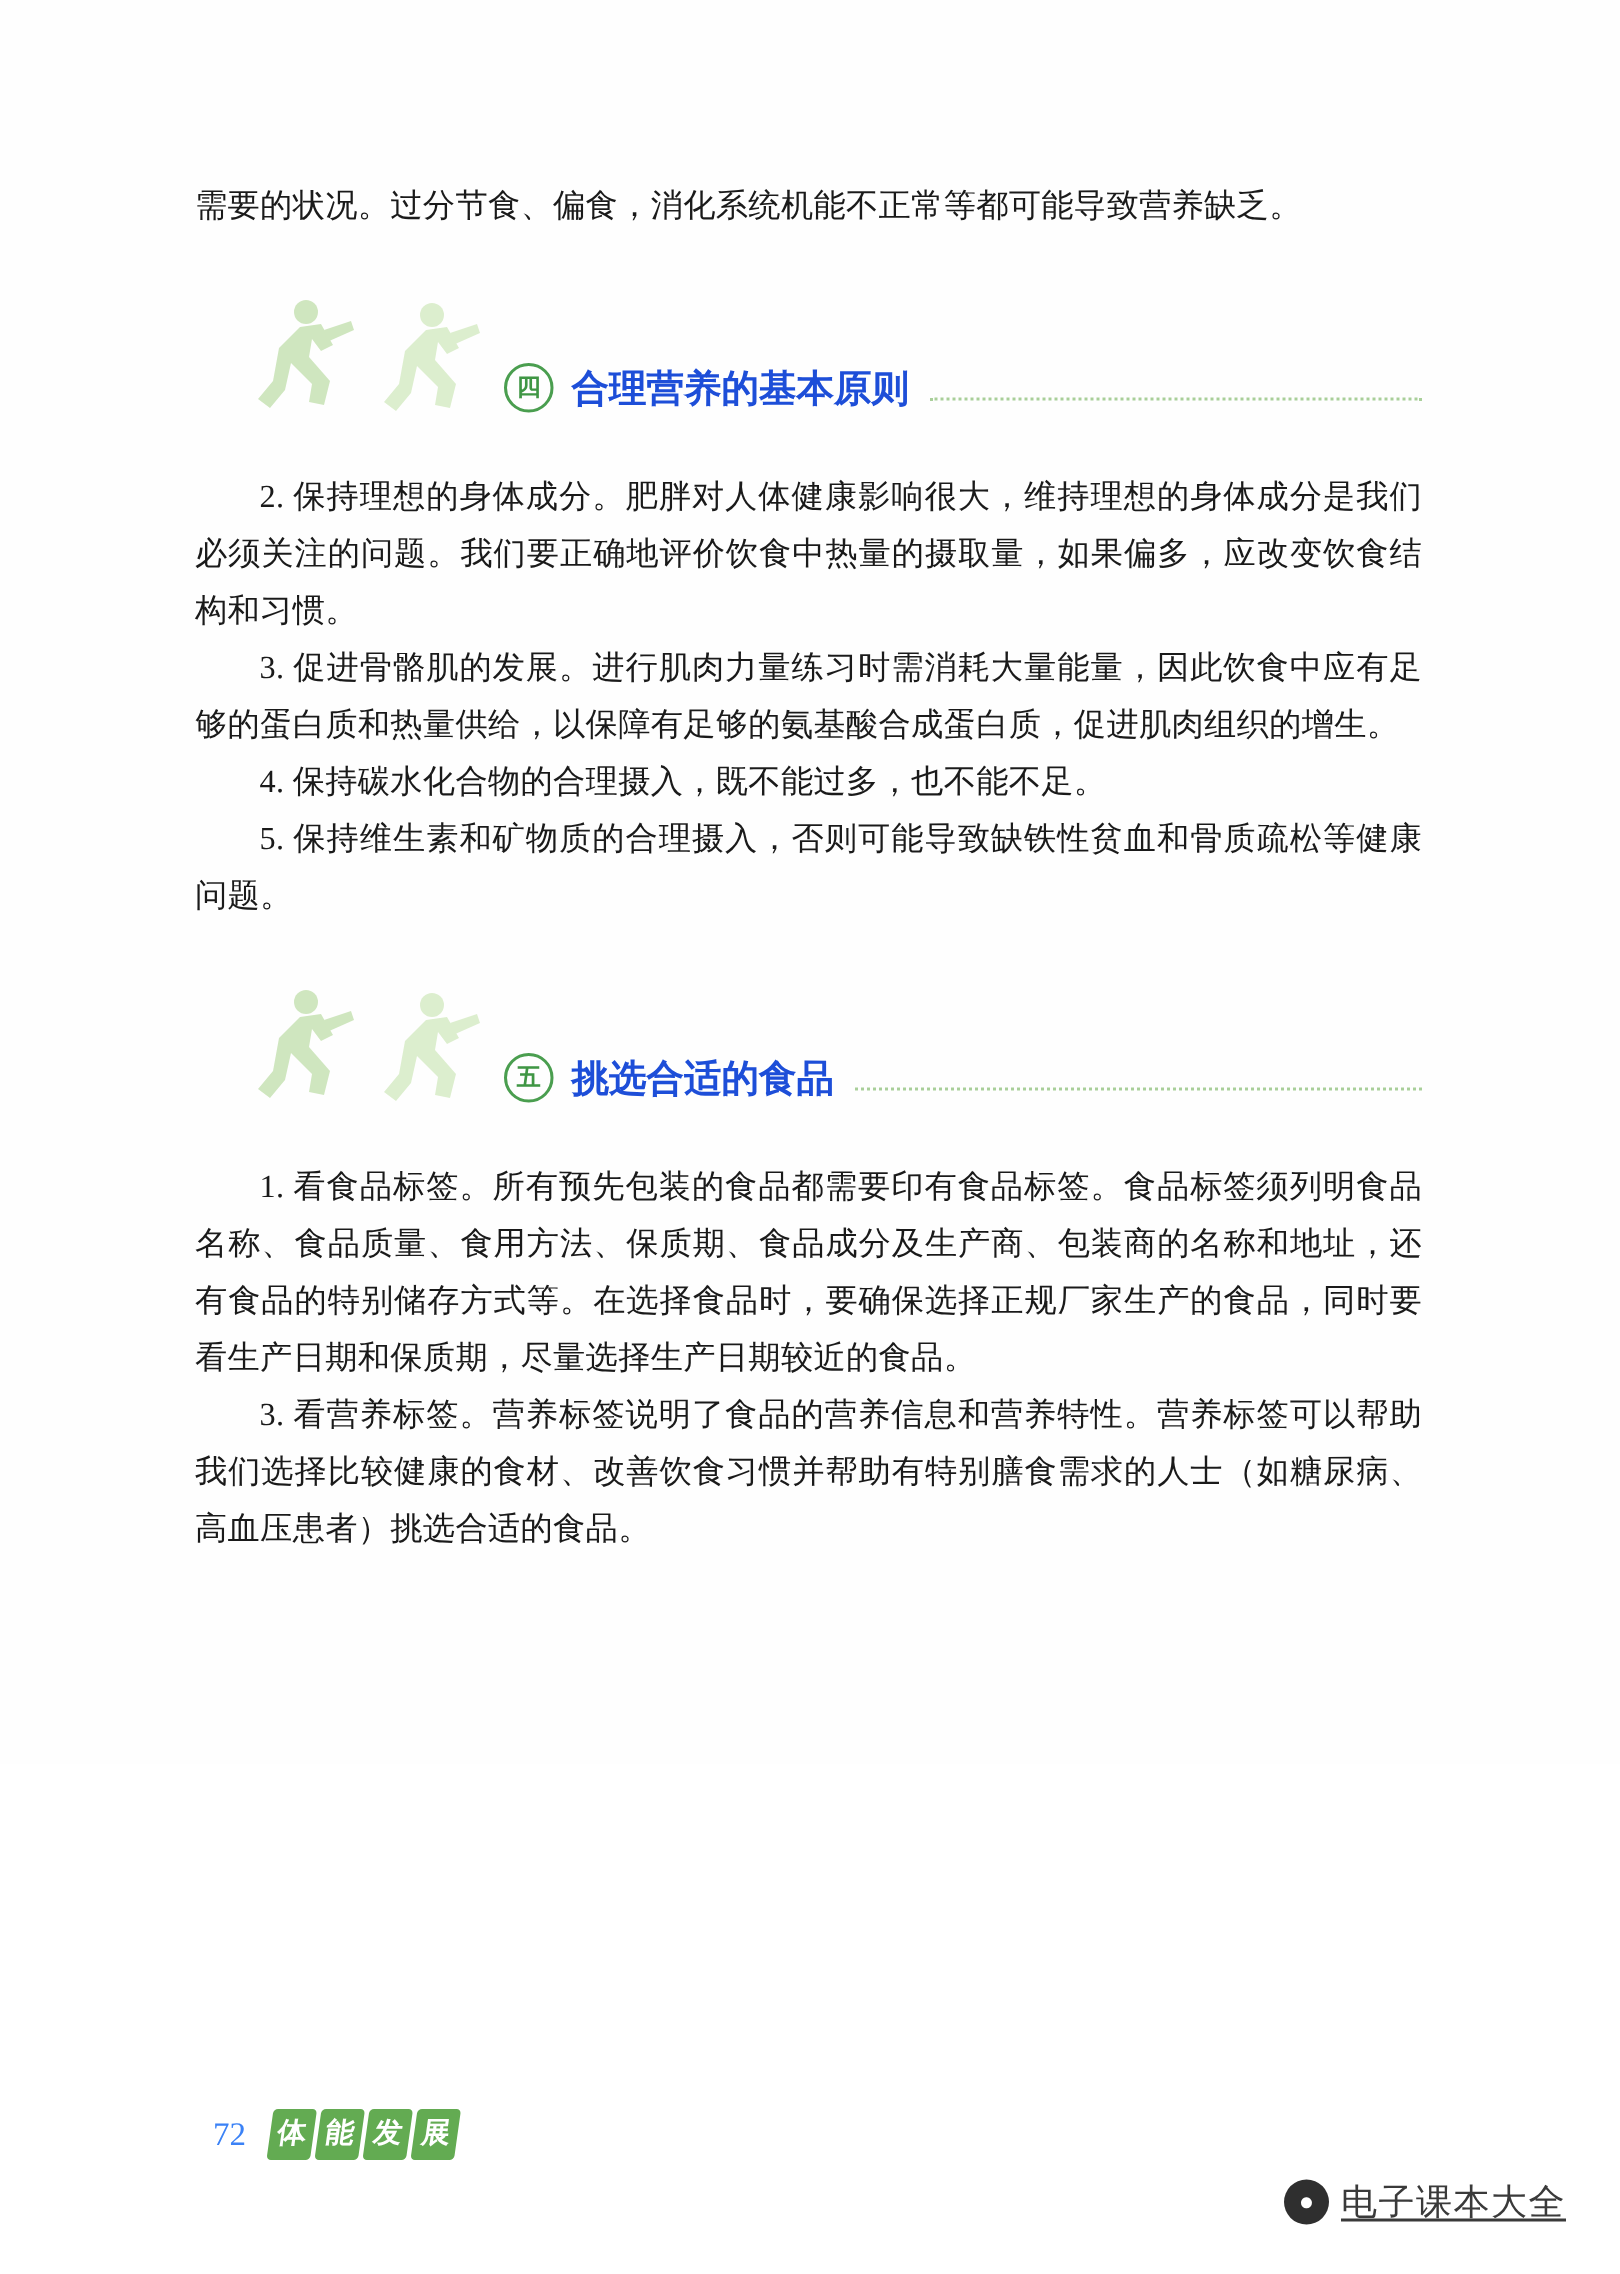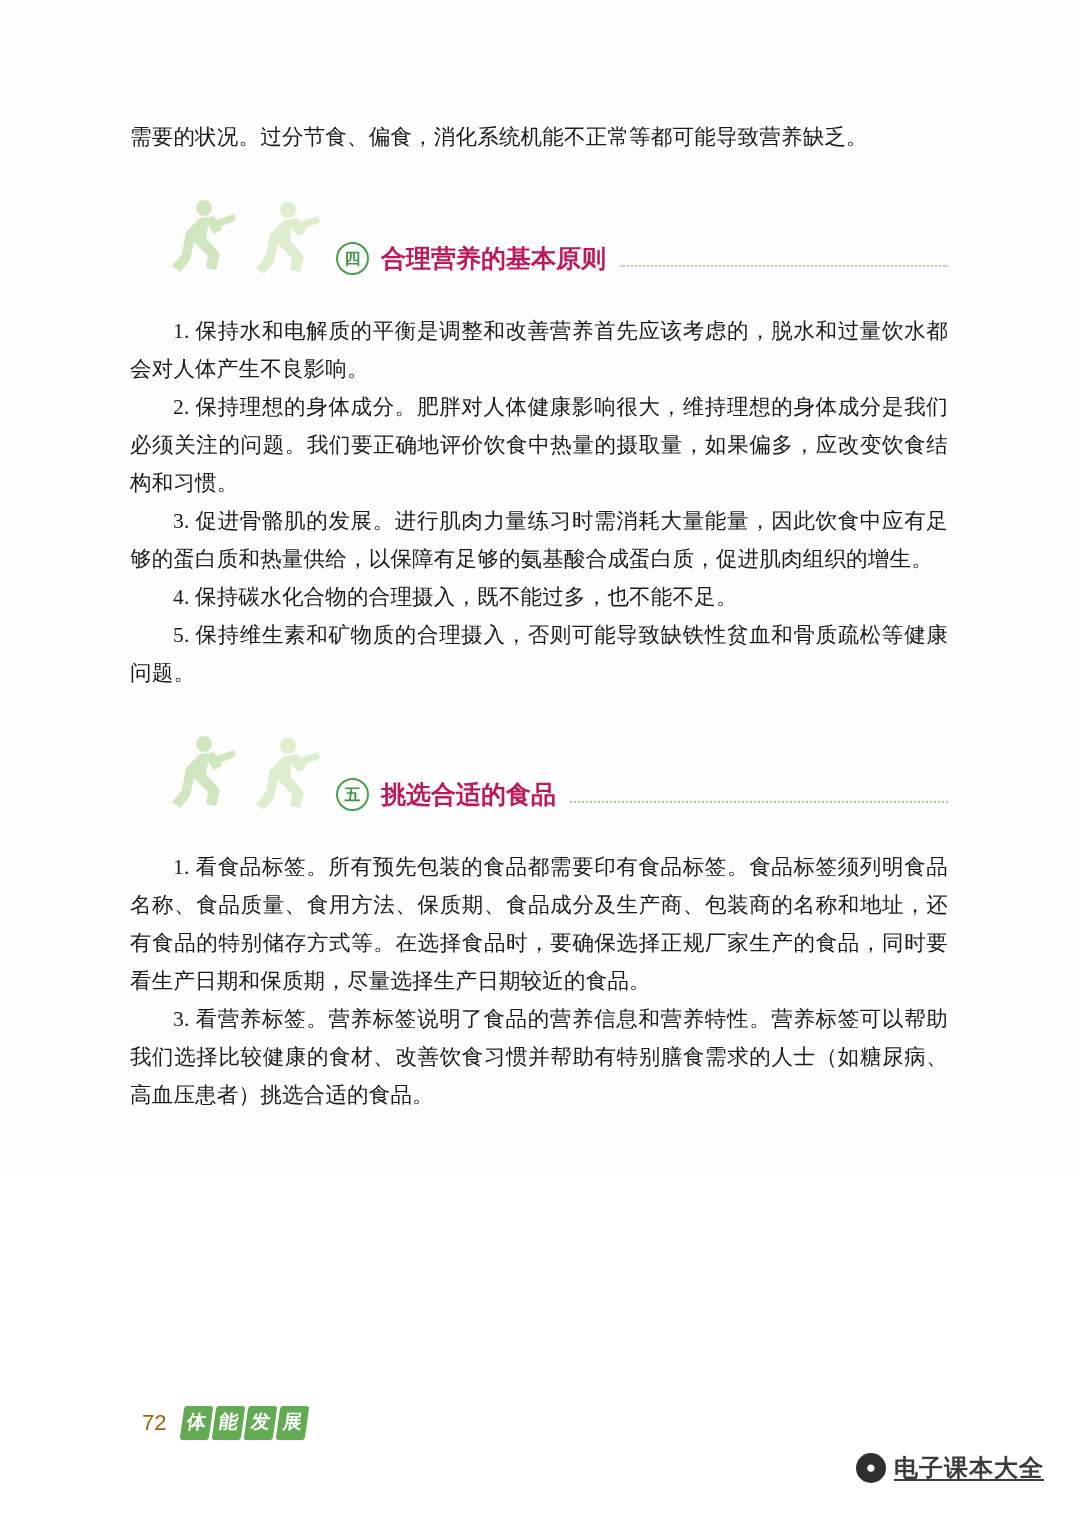--- a/index.html
+++ b/index.html
@@ -68,21 +68,21 @@
     border-radius: 50%;
     color: #3f9644;
     font-family: "Liberation Sans", sans-serif;
     font-size: 16px;
     line-height: 29px;
     text-align: center;
     font-weight: bold;
     flex: 0 0 auto;
   }
   .sec-label {
-    color: #be185d;
+    color: #1d4ed8;
     font-size: 25px;
     font-weight: bold;
     font-family: "Liberation Sans", sans-serif;
     margin-left: 12px;
     white-space: nowrap;
     flex: 0 0 auto;
   }
   .sec-dots {
     flex: 1 1 auto;
     height: 1px;
@@ -96,23 +96,23 @@
 
   
   .footer {
     position: absolute;
     left: 142px;
     top: 1406px;
     display: flex;
     align-items: center;
   }
   .page-num {
-    color: #a16207;
+    color: #3b82f6;
     font-size: 22px;
-    font-family: Liberation Sans, sans-serif;
+    font-family: Liberation Serif, serif;
     margin-right: 16px;
   }
   .footer-logo {
     display: flex;
     gap: 3px;
   }
   .footer-logo span {
     display: inline-block;
     background: #63ab52;
     color: #ffffff;
@@ -143,21 +143,20 @@
     text-align: center;
     font-family: "Liberation Sans", sans-serif;
     margin-right: 8px;
   }
   .wm-text {
     font-size: 24px;
     font-family: "Liberation Serif", serif;
     letter-spacing: 1px;
     text-decoration: underline;
     text-underline-offset: 3px;
-    font-weight: bold;
   }
 </style>
 </head>
 <body>
 
 <div class="page">
   <div class="content">
 
     <p>需要的状况。过分节食、偏食，消化系统机能不正常等都可能导致营养缺乏。</p>
 
@@ -175,21 +174,20 @@
         </g>
       </svg>
       <div class="sec-title-row">
         <span class="sec-num">四</span>
         <span class="sec-label">合理营养的基本原则</span>
         <span class="sec-dots"></span>
       </div>
     </div>
 
     <div class="body-block">
-      <p class="indent">1. 保持水和电解质的平衡是调整和改善营养首先应该考虑的，脱水和过量饮水都会对人体产生不良影响。</p>
       <p class="indent">2. 保持理想的身体成分。肥胖对人体健康影响很大，维持理想的身体成分是我们必须关注的问题。我们要正确地评价饮食中热量的摄取量，如果偏多，应改变饮食结构和习惯。</p>
       <p class="indent">3. 促进骨骼肌的发展。进行肌肉力量练习时需消耗大量能量，因此饮食中应有足够的蛋白质和热量供给，以保障有足够的氨基酸合成蛋白质，促进肌肉组织的增生。</p>
       <p class="indent">4. 保持碳水化合物的合理摄入，既不能过多，也不能不足。</p>
       <p class="indent">5. 保持维生素和矿物质的合理摄入，否则可能导致缺铁性贫血和骨质疏松等健康问题。</p>
     </div>
 
     <div class="section">
       <svg class="runners" viewBox="0 0 230 86">
         <g fill="#b7da9e">
           <circle cx="44" cy="14" r="8"></circle>

